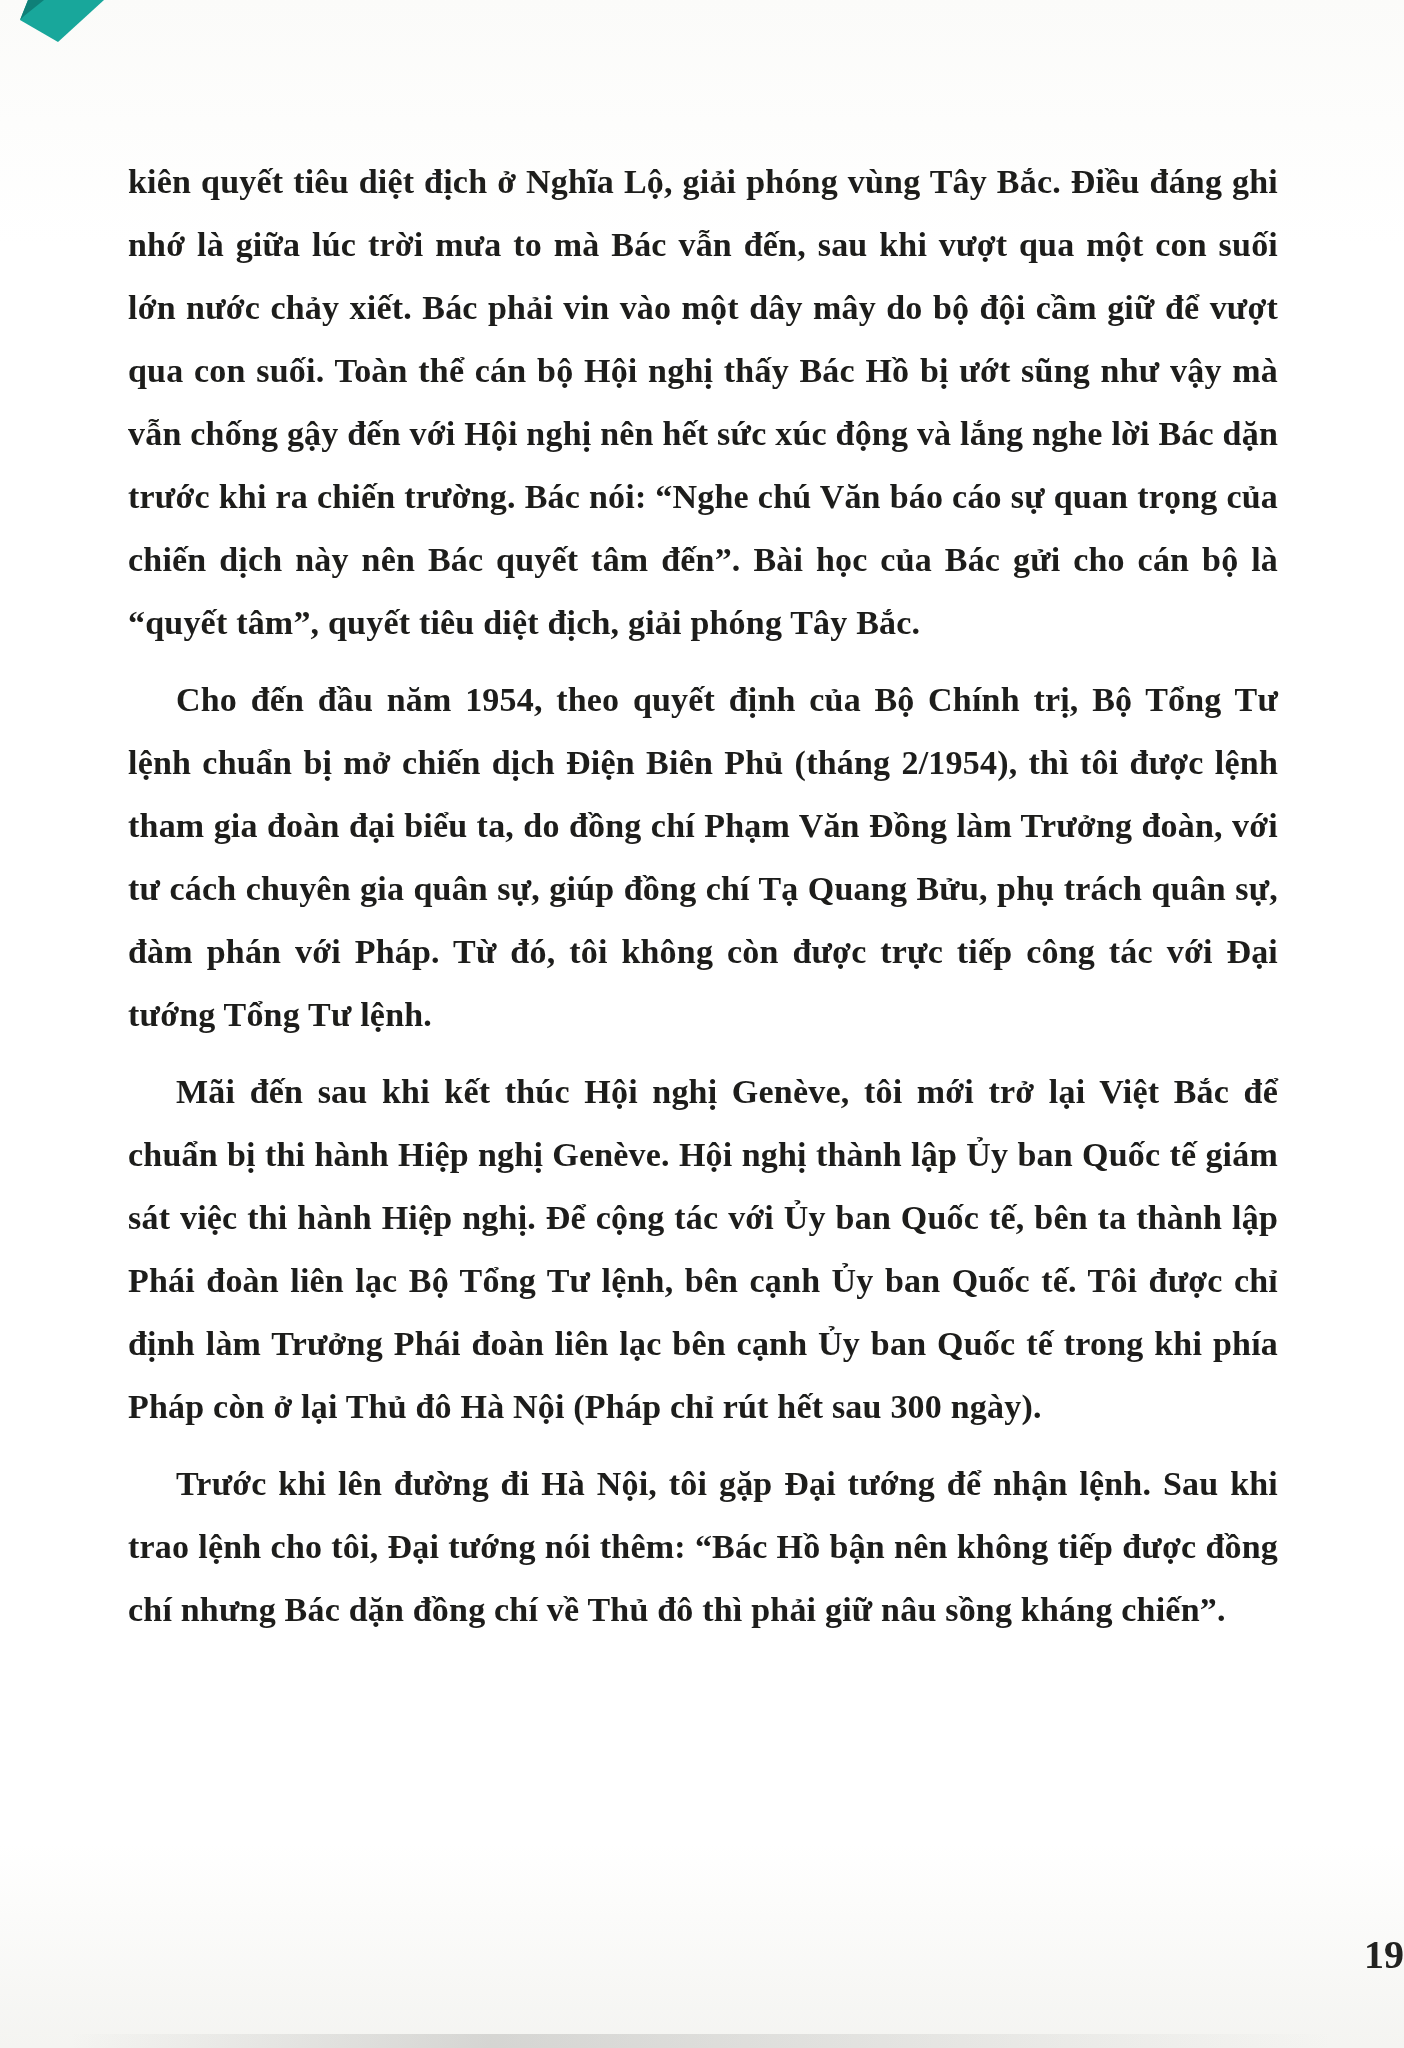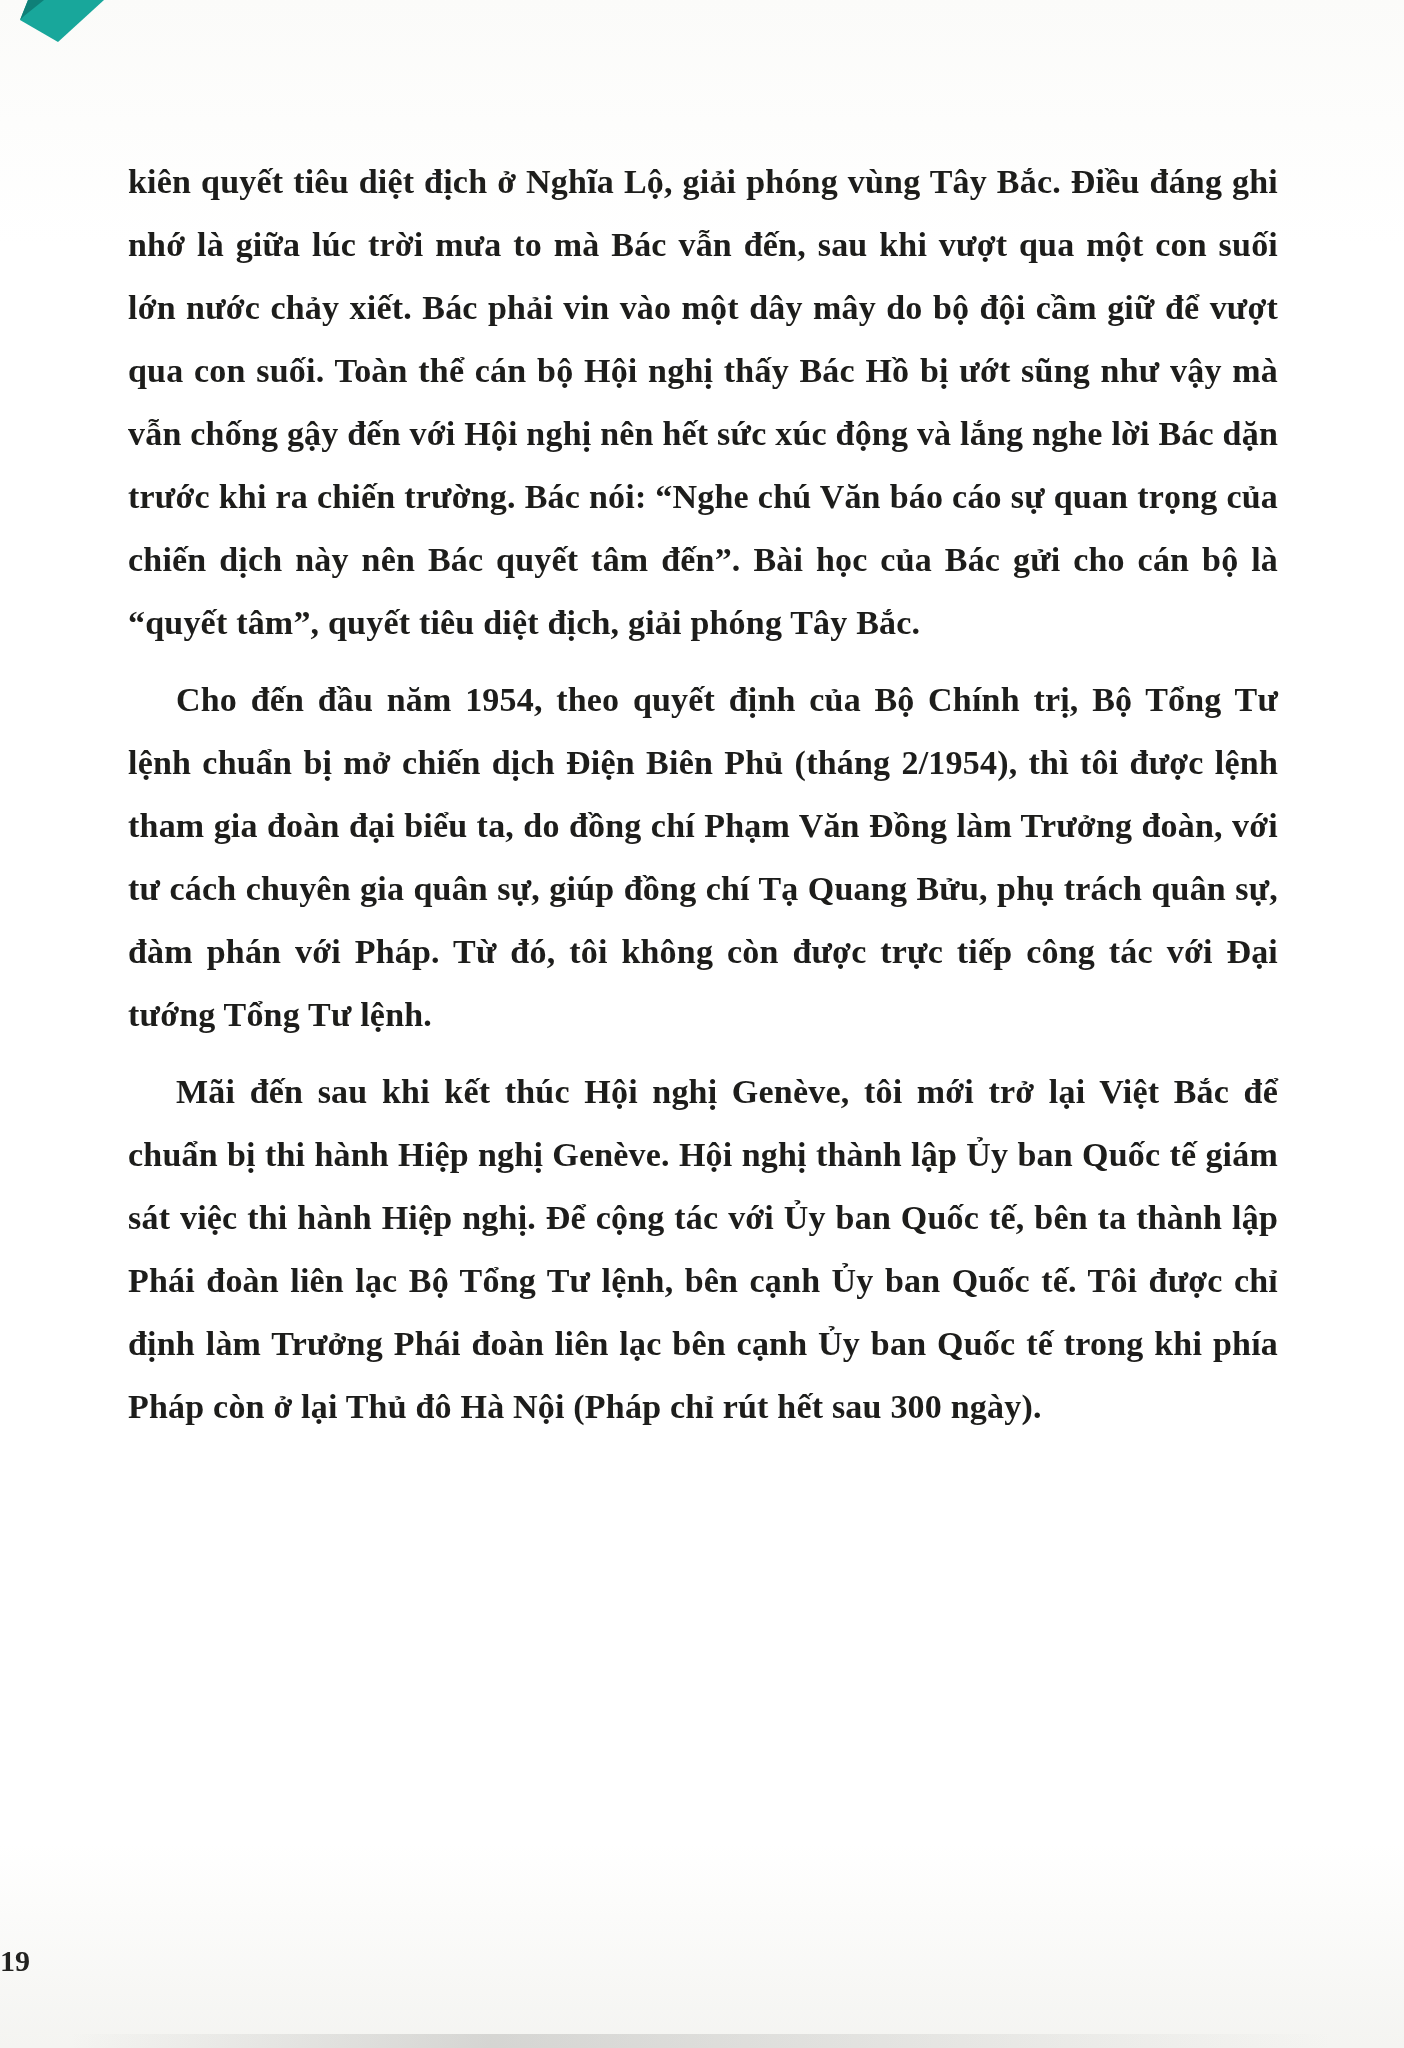--- a/index.html
+++ b/index.html
@@ -59,22 +59,22 @@
 
   .text-block p.no-indent {
     text-indent: 0;
   }
 
   .page-number {
     position: absolute;
     bottom: 70px;
     left: 0;
     width: 100%;
-    text-align: left;
-    font-size: 30px;
+    text-align: right;
+    font-size: 40px;
     font-weight: 600;
     color: #222220;
   }
 
   .bottom-shadow {
     position: absolute;
     bottom: 0;
     left: 0;
     width: 100%;
     height: 14px;
@@ -89,19 +89,20 @@
   <svg class="corner-decoration" viewBox="0 0 140 60" xmlns="http://www.w3.org/2000/svg">
     <polygon points="28,0 104,0 58,42 20,20" fill="#18a79b"></polygon>
     <polygon points="28,0 44,0 24,16 20,20" fill="#0f8078"></polygon>
   </svg>
 
 
   <div class="text-block">
     <p class="no-indent">kiên quyết tiêu diệt địch ở Nghĩa Lộ, giải phóng vùng Tây Bắc. Điều đáng ghi nhớ là giữa lúc trời mưa to mà Bác vẫn đến, sau khi vượt qua một con suối lớn nước chảy xiết. Bác phải vin vào một dây mây do bộ đội cầm giữ để vượt qua con suối. Toàn thể cán bộ Hội nghị thấy Bác Hồ bị ướt sũng như vậy mà vẫn chống gậy đến với Hội nghị nên hết sức xúc động và lắng nghe lời Bác dặn trước khi ra chiến trường. Bác nói: “Nghe chú Văn báo cáo sự quan trọng của chiến dịch này nên Bác quyết tâm đến”. Bài học của Bác gửi cho cán bộ là “quyết tâm”, quyết tiêu diệt địch, giải phóng Tây Bắc.</p>
     <p>Cho đến đầu năm 1954, theo quyết định của Bộ Chính trị, Bộ Tổng Tư lệnh chuẩn bị mở chiến dịch Điện Biên Phủ (tháng 2/1954), thì tôi được lệnh tham gia đoàn đại biểu ta, do đồng chí Phạm Văn Đồng làm Trưởng đoàn, với tư cách chuyên gia quân sự, giúp đồng chí Tạ Quang Bửu, phụ trách quân sự, đàm phán với Pháp. Từ đó, tôi không còn được trực tiếp công tác với Đại tướng Tổng Tư lệnh.</p>
     <p>Mãi đến sau khi kết thúc Hội nghị Genève, tôi mới trở lại Việt Bắc để chuẩn bị thi hành Hiệp nghị Genève. Hội nghị thành lập Ủy ban Quốc tế giám sát việc thi hành Hiệp nghị. Để cộng tác với Ủy ban Quốc tế, bên ta thành lập Phái đoàn liên lạc Bộ Tổng Tư lệnh, bên cạnh Ủy ban Quốc tế. Tôi được chỉ định làm Trưởng Phái đoàn liên lạc bên cạnh Ủy ban Quốc tế trong khi phía Pháp còn ở lại Thủ đô Hà Nội (Pháp chỉ rút hết sau 300 ngày).</p>
+    <p>Trước khi lên đường đi Hà Nội, tôi gặp Đại tướng để nhận lệnh. Sau khi trao lệnh cho tôi, Đại tướng nói thêm: “Bác Hồ bận nên không tiếp được đồng chí nhưng Bác dặn đồng chí về Thủ đô thì phải giữ nâu sồng kháng chiến”.</p>
   </div>
 
   <div class="page-number">19</div>
 
   <div class="bottom-shadow"></div>
 
 </div>
 
 </body></html>

